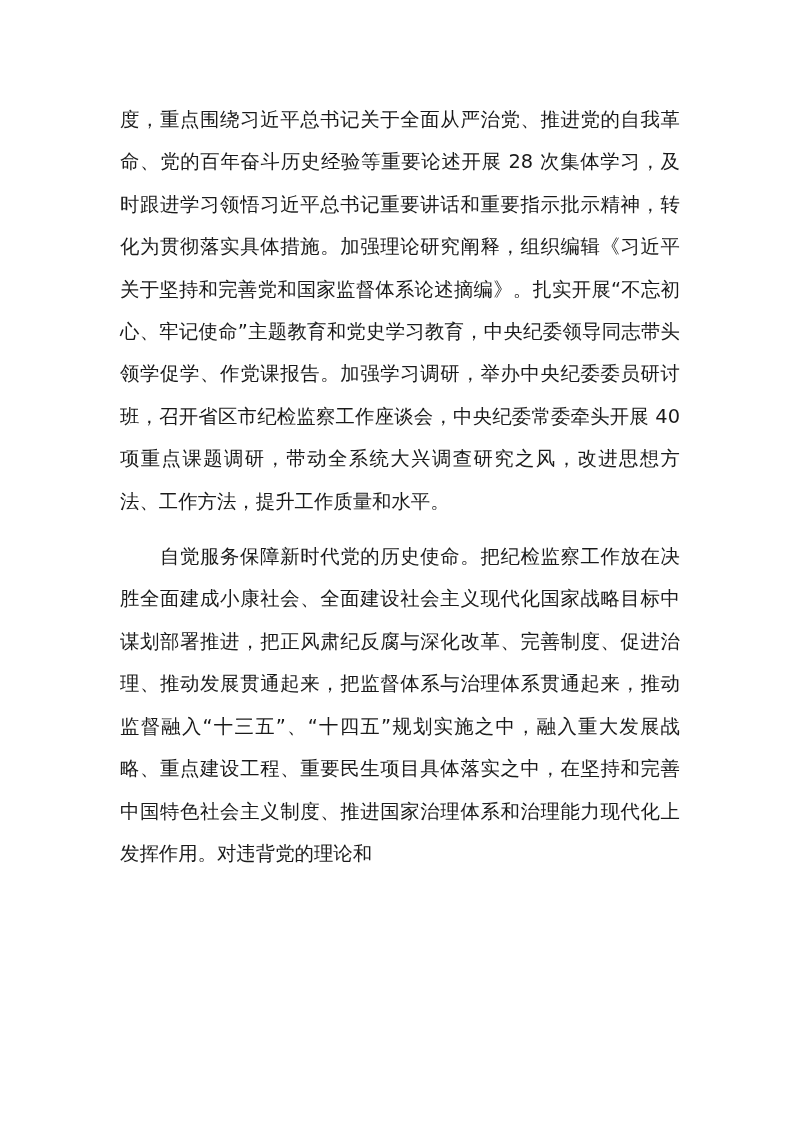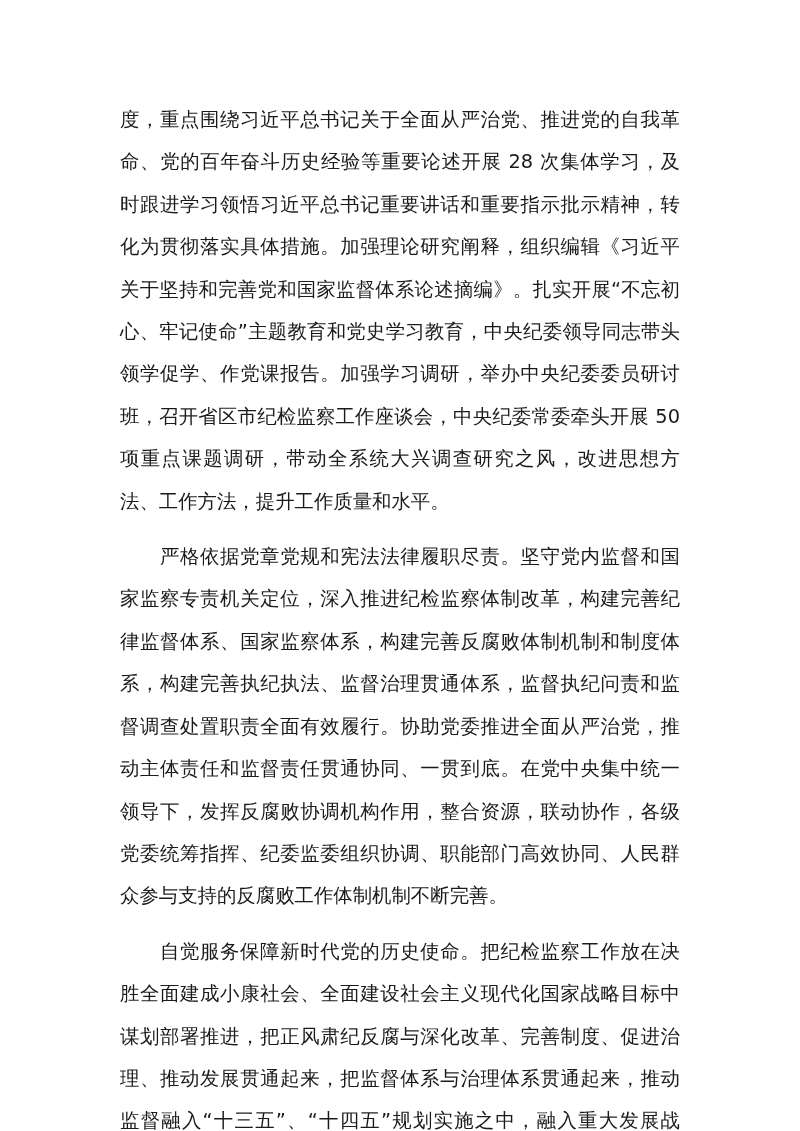--- a/index.html
+++ b/index.html
@@ -33,16 +33,15 @@
       text-indent: 40px;
     }
     .para.cont {
       text-indent: 0;
     }
   </style>
 </head>
 <body>
 
 <div class="page">
-  <p class="para cont">度，重点围绕习近平总书记关于全面从严治党、推进党的自我革命、党的百年奋斗历史经验等重要论述开展 28 次集体学习，及时跟进学习领悟习近平总书记重要讲话和重要指示批示精神，转化为贯彻落实具体措施。加强理论研究阐释，组织编辑《习近平关于坚持和完善党和国家监督体系论述摘编》。扎实开展“不忘初心、牢记使命”主题教育和党史学习教育，中央纪委领导同志带头领学促学、作党课报告。加强学习调研，举办中央纪委委员研讨班，召开省区市纪检监察工作座谈会，中央纪委常委牵头开展 50 项重点课题调研，带动全系统大兴调查研究之风，改进思想方法、工作方法，提升工作质量和水平。</p>
-  <p class="para indent">严格依据党章党规和宪法法律履职尽责。坚守党内监督和国家监察专责机关定位，深入推进纪检监察体制改革，构建完善纪律监督体系、国家监察体系，构建完善反腐败体制机制和制度体系，构建完善执纪执法、监督治理贯通体系，监督执纪问责和监督调查处置职责全面有效履行。协助党委推进全面从严治党，推动主体责任和监督责任贯通协同、一贯到底。在党中央集中统一领导下，发挥反腐败协调机构作用，整合资源，联动协作，各级党委统筹指挥、纪委监委组织协调、职能部门高效协同、人民群众参与支持的反腐败工作体制机制不断完善。</p>
+  <p class="para cont">度，重点围绕习近平总书记关于全面从严治党、推进党的自我革命、党的百年奋斗历史经验等重要论述开展 28 次集体学习，及时跟进学习领悟习近平总书记重要讲话和重要指示批示精神，转化为贯彻落实具体措施。加强理论研究阐释，组织编辑《习近平关于坚持和完善党和国家监督体系论述摘编》。扎实开展“不忘初心、牢记使命”主题教育和党史学习教育，中央纪委领导同志带头领学促学、作党课报告。加强学习调研，举办中央纪委委员研讨班，召开省区市纪检监察工作座谈会，中央纪委常委牵头开展 40 项重点课题调研，带动全系统大兴调查研究之风，改进思想方法、工作方法，提升工作质量和水平。</p>
   <p class="para indent">自觉服务保障新时代党的历史使命。把纪检监察工作放在决胜全面建成小康社会、全面建设社会主义现代化国家战略目标中谋划部署推进，把正风肃纪反腐与深化改革、完善制度、促进治理、推动发展贯通起来，把监督体系与治理体系贯通起来，推动监督融入“十三五”、“十四五”规划实施之中，融入重大发展战略、重点建设工程、重要民生项目具体落实之中，在坚持和完善中国特色社会主义制度、推进国家治理体系和治理能力现代化上发挥作用。对违背党的理论和</p>
 </div>
 
 </body></html>

